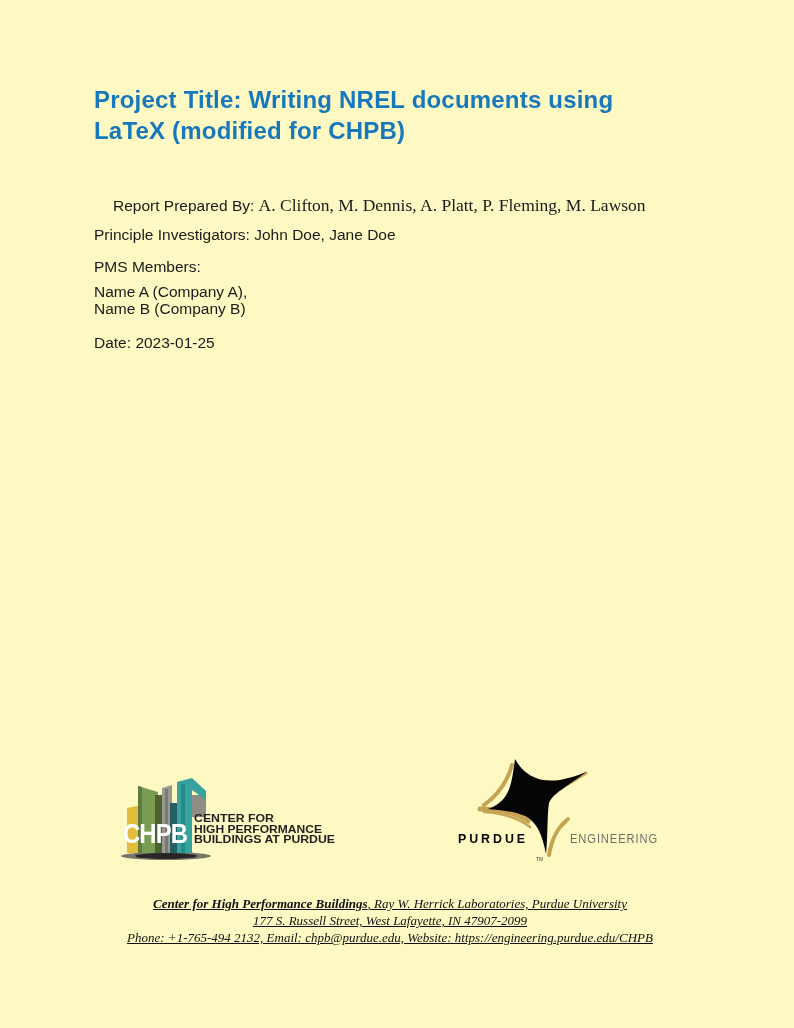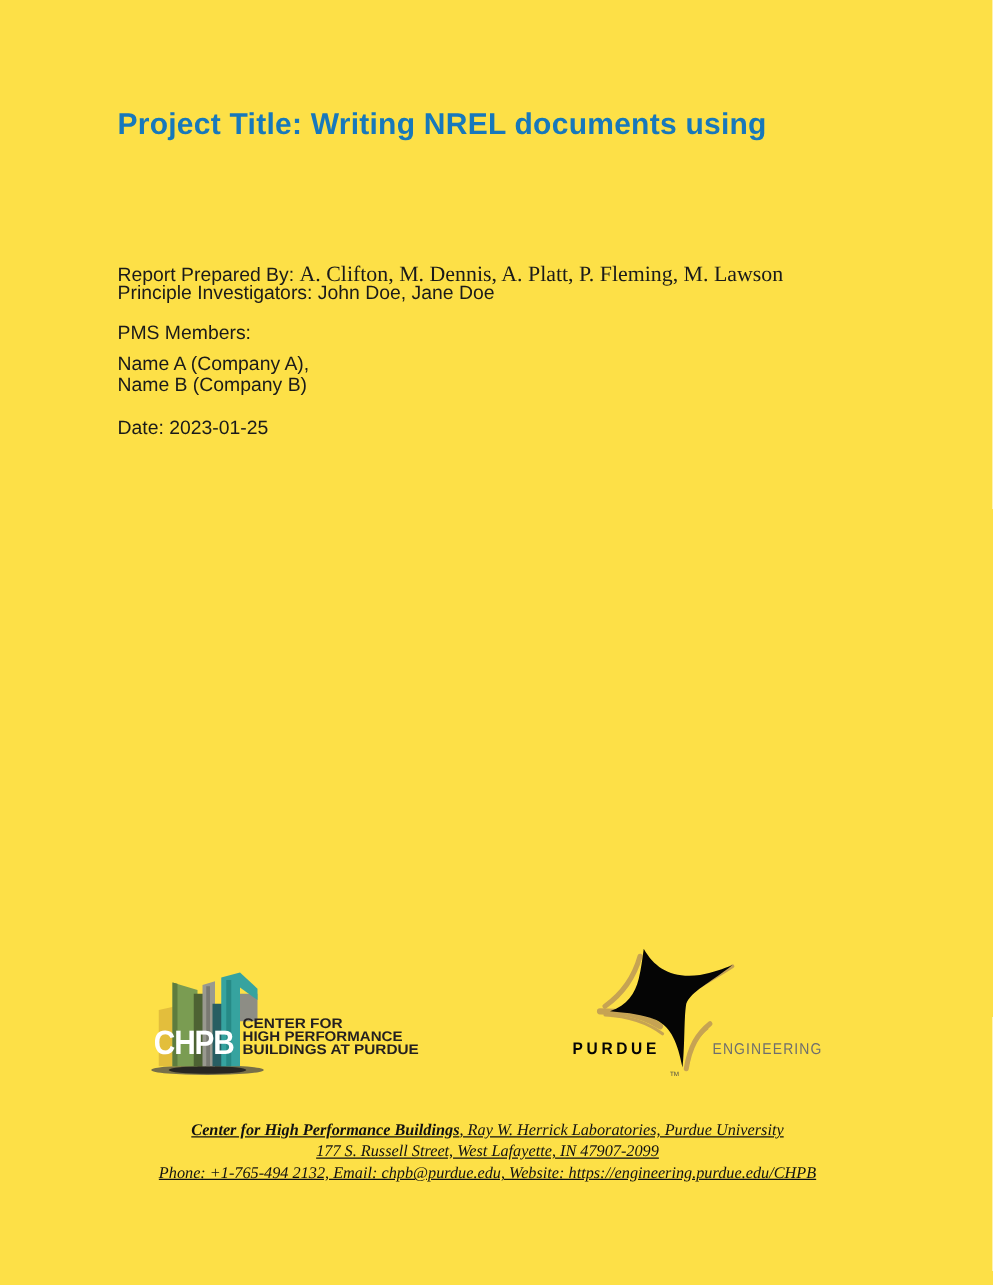--- a/index.html
+++ b/index.html
@@ -1,21 +1,21 @@
 <!DOCTYPE html>
 <html><head>
 <meta charset="utf-8">
 <style>
   * { margin: 0; padding: 0; box-sizing: border-box; }
   html, body { background: #ffffff; }
   .page {
     position: relative;
     width: 794px;
     height: 1028px;
-    background: #fde047;
+    background: #fef9c3;
     overflow: hidden;
     font-family: "Liberation Sans", sans-serif;
   }
   .doc-title {
     position: absolute;
     left: 94px;
     top: 84px;
     width: 640px;
     font-family: "Liberation Sans", sans-serif;
     font-weight: bold;
@@ -30,21 +30,21 @@
     font-size: 15.5px;
     color: #1a1a1a;
   }
   .meta-row .label { font-family: "Liberation Sans", sans-serif; }
   .meta-row .value-sans { font-family: "Liberation Sans", sans-serif; }
   .meta-row .value-serif {
     font-family: "Liberation Serif", serif;
     font-size: 17.5px;
   }
   .row-project  { top: 167px; }
-  .row-prepared { top: 209px; }
+  .row-prepared { top: 195px; margin-left: 19px; }
   .row-pi       { top: 226px; }
   .row-pms      { top: 258px; }
   .row-names    { top: 284px; line-height: 16.5px; }
   .row-date     { top: 334px; }
   .statement {
     position: absolute;
     top: 663px;
     left: 0;
     width: 794px;
     text-align: center;
@@ -81,20 +81,21 @@
   .footer .bold { font-weight: bold; }
   svg text { font-family: "Liberation Sans", sans-serif; }
 </style>
 </head>
 <body>
 
 <div class="page">
 
   <div class="doc-title" style="color: rgb(23, 120, 187);">
     <div>Project Title: Writing NREL documents using</div>
+    <div>LaTeX (modified for CHPB)</div>
   </div>
 
 
   <div class="meta-row row-prepared">
     <span class="label">Report Prepared By:</span>
     <span class="value-serif">A. Clifton, M. Dennis, A. Platt, P. Fleming, M. Lawson</span>
   </div>
 
   <div class="meta-row row-pi">
     <span class="label">Principle Investigators:</span>

